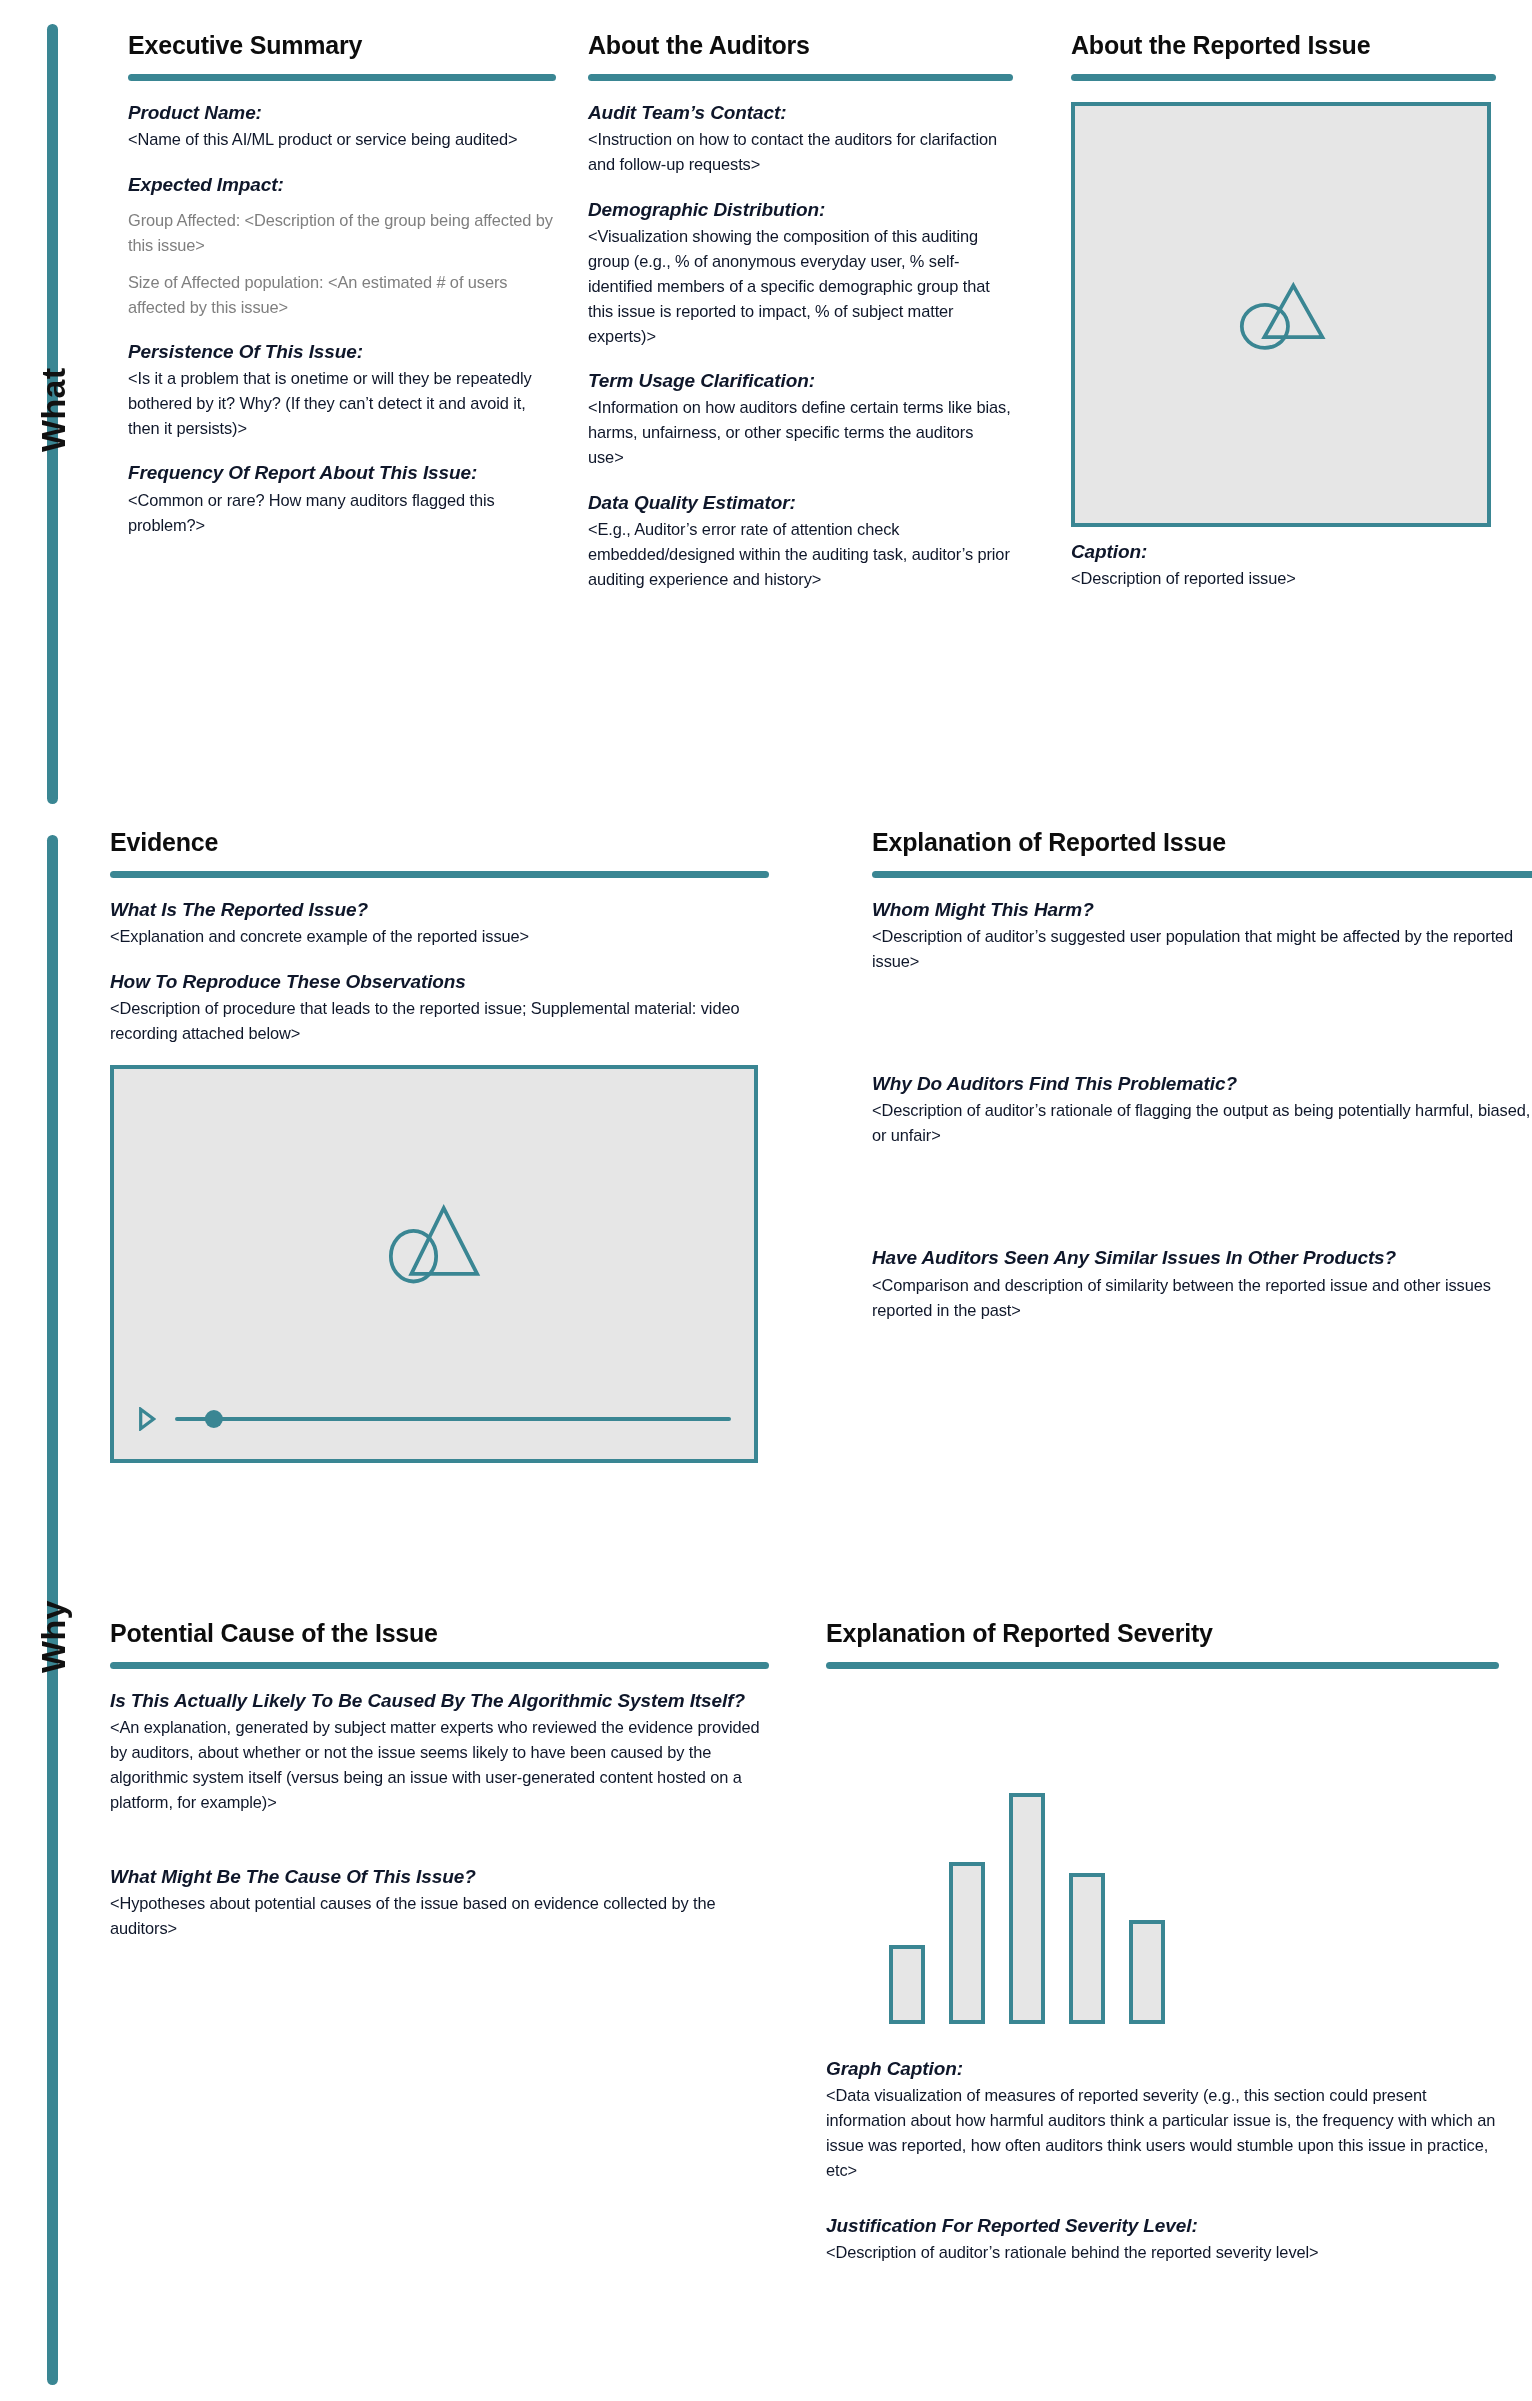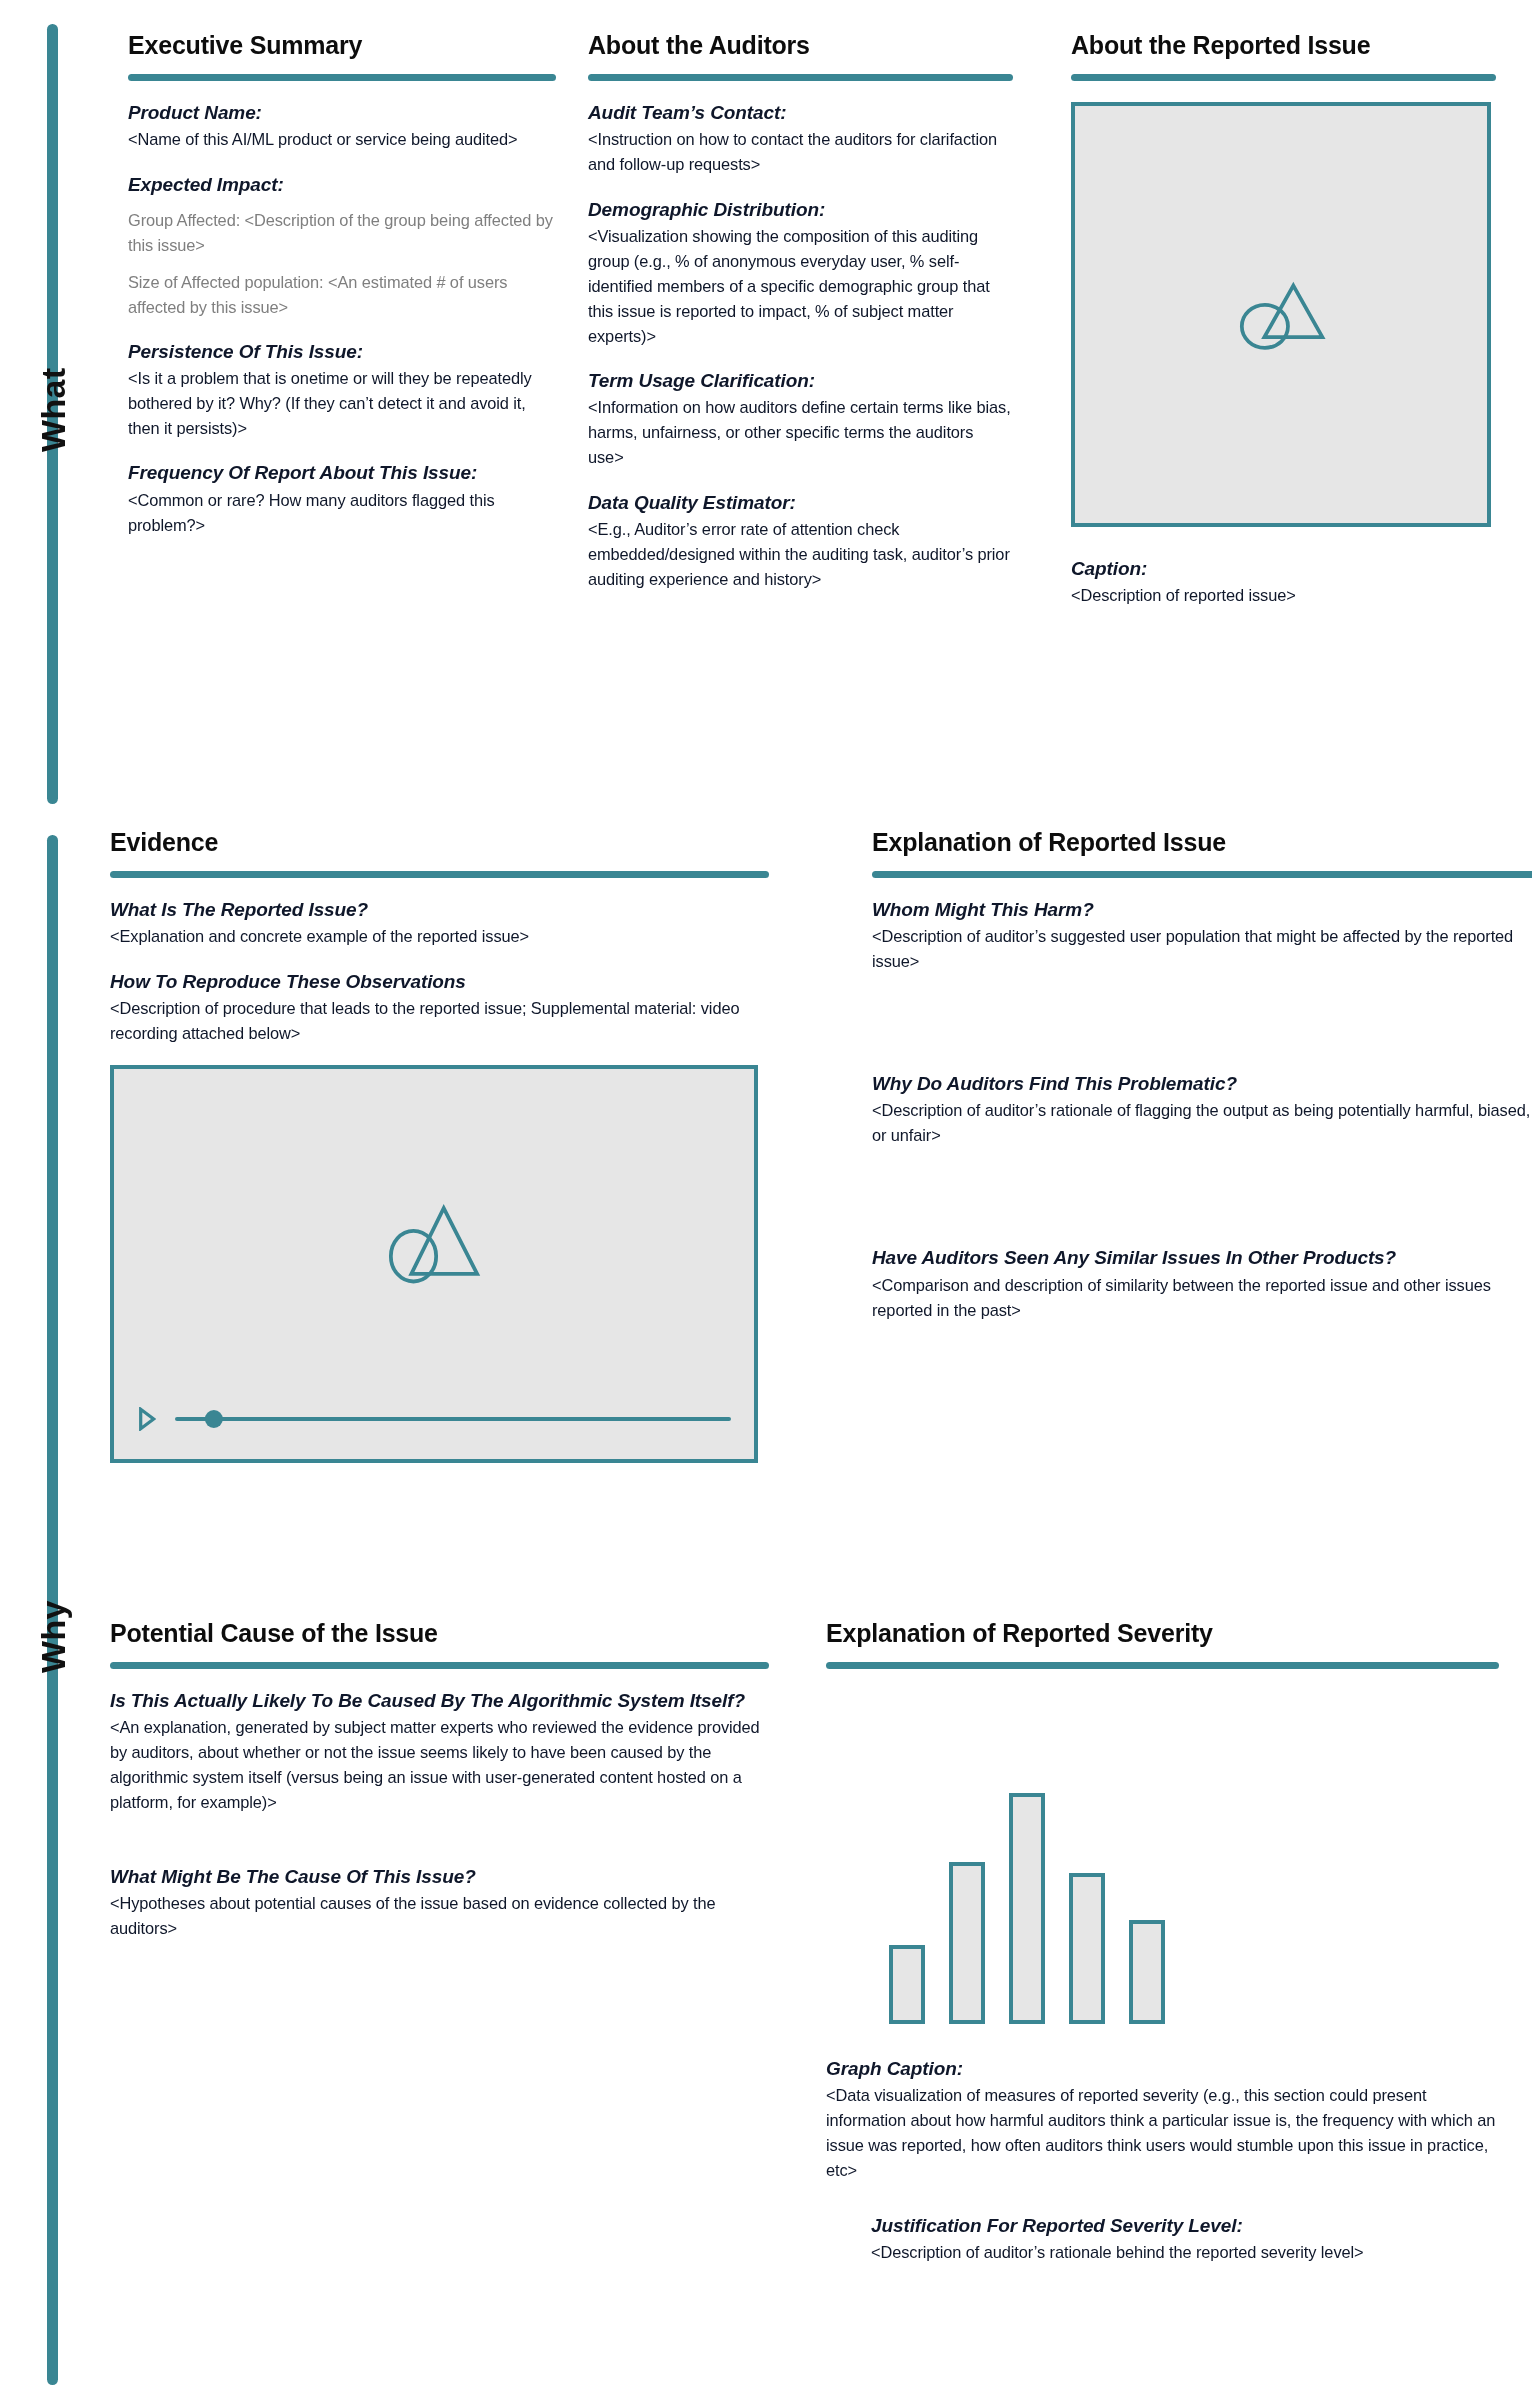--- a/index.html
+++ b/index.html
@@ -121,21 +121,21 @@
   .scrub-thumb {
     position: absolute;
     left: 7%;
     width: 18.3px;
     height: 18.3px;
     border-radius: 50%;
     background: #3A8693;
     transform: translateX(-50%);
   }
 
-  .caption-block { margin-top: 30px; }
+  .caption-block { margin-top: 13px; }
 
   
   .chart {
     position: relative;
     display: flex;
     align-items: flex-end;
     gap: 24px;
   }
   .bar {
     width: 36px;
@@ -316,18 +316,18 @@
       <div class="bar" style="height: 231px; background: rgb(230, 230, 230); border-color: rgb(58, 134, 147);"></div>
       <div class="bar" style="height: 151px; background: rgb(230, 230, 230); border-color: rgb(58, 134, 147);"></div>
       <div class="bar" style="height: 104px; background: rgb(230, 230, 230); border-color: rgb(58, 134, 147);"></div>
     </div>
 
   <div class="field" style="margin-top:33px;">
     <div class="field-label">Graph Caption:</div>
     <div class="field-value">&lt;Data visualization of measures of reported severity (e.g., this section could present information about how harmful auditors think a particular issue is, the frequency with which an issue was reported, how often auditors think users would stumble upon this issue in practice, etc&gt;</div>
   </div>
 
-  <div class="field" style="margin-top:31px;margin-left:45px;">
+  <div class="field" style="margin-top:31px;">
     <div class="field-label">Justification For Reported Severity Level:</div>
     <div class="field-value">&lt;Description of auditor’s rationale behind the reported severity level&gt;</div>
   </div>
 </section>
 
 
 </body></html>

